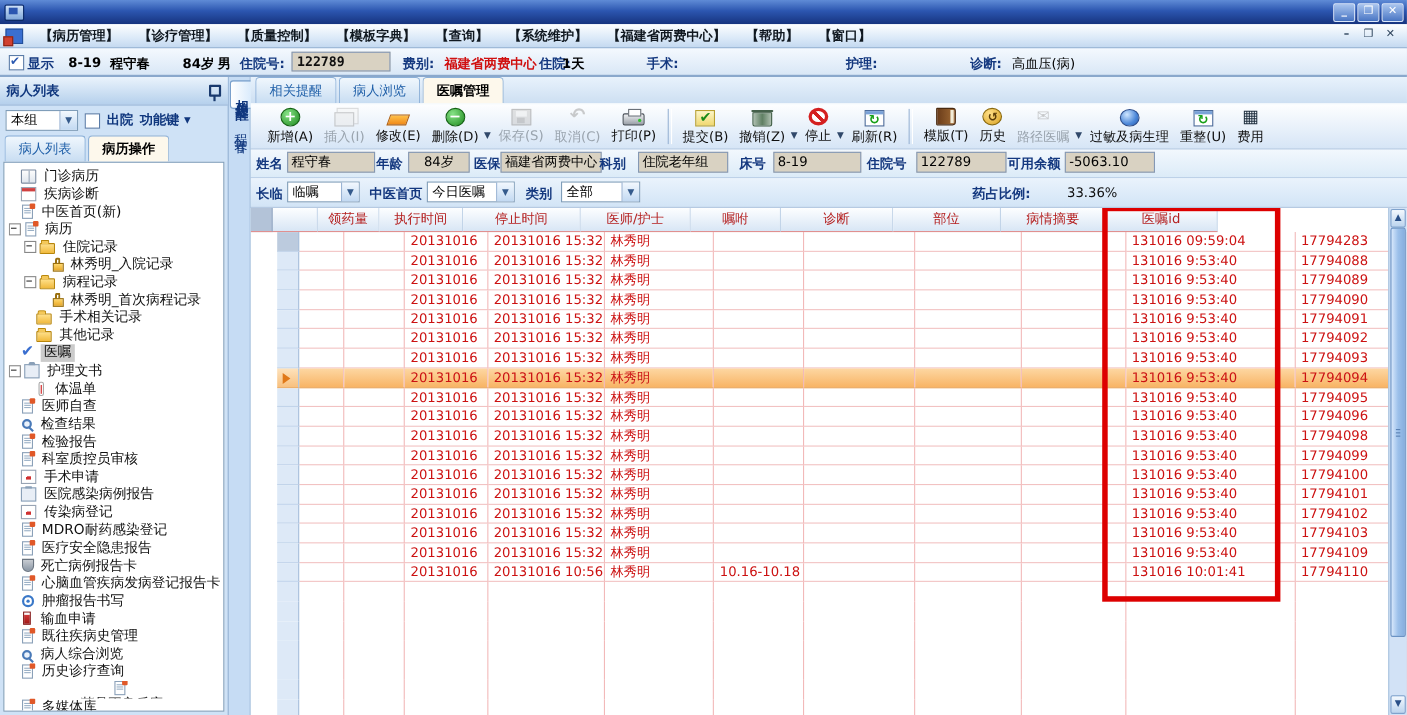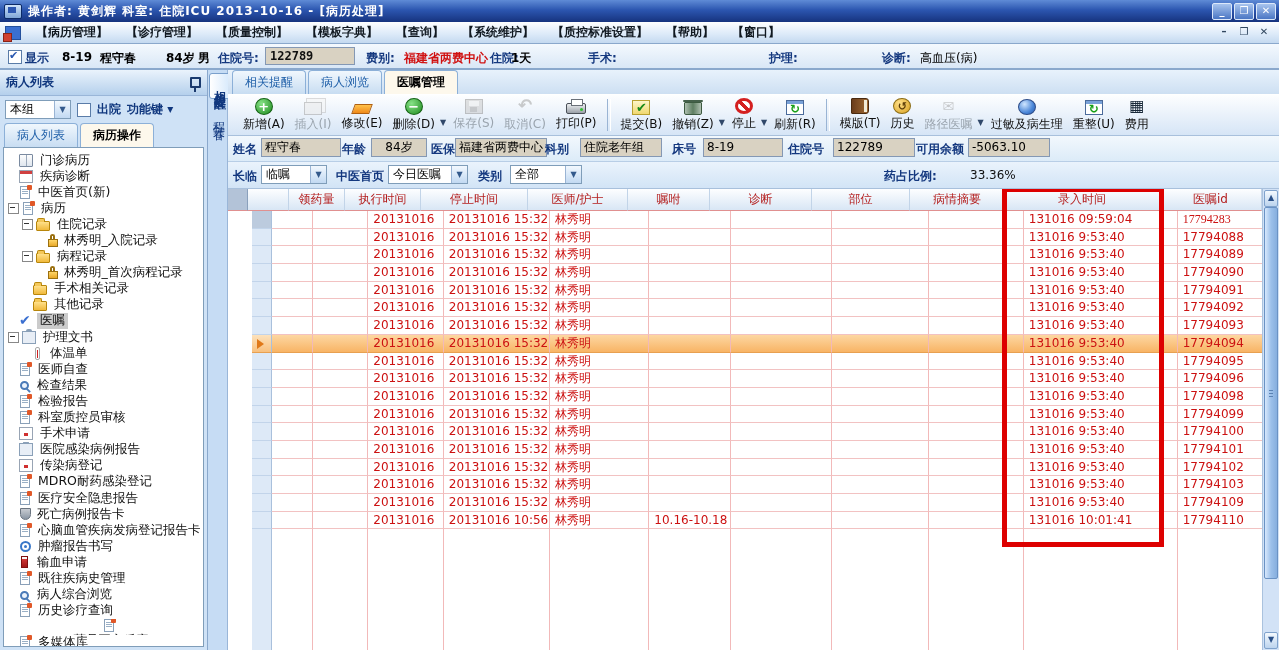--- a/index.html
+++ b/index.html
@@ -178,38 +178,37 @@
   
   .redbox{position:absolute;border:5px solid #dd0000;pointer-events:none;}
 </style>
 </head>
 <body>
 
 <div id="app">
 
   <div class="titlebar">
     <span class="app-ico"></span>
-    <span class="title-text">操作者: 黄剑辉   科室: 住院ICU   2013-10-16 - [病历处理]</span>
     <span class="winbtns">
       <span class="wbtn">_</span>
       <span class="wbtn">❐</span>
       <span class="wbtn">✕</span>
     </span>
   </div>
 
   <div class="menubar">
     <span class="menu-ico"></span>
     <span class="menu-items" id="menu-items">
         <span class="menu-item">【病历管理】</span>
         <span class="menu-item">【诊疗管理】</span>
         <span class="menu-item">【质量控制】</span>
         <span class="menu-item">【模板字典】</span>
         <span class="menu-item">【查询】</span>
         <span class="menu-item">【系统维护】</span>
-        <span class="menu-item">【质控标准设置】</span>
+        <span class="menu-item">【福建省两费中心】</span>
         <span class="menu-item">【帮助】</span>
         <span class="menu-item">【窗口】</span>
       </span>
     <span class="mwinbtns">
       <span class="mwbtn">–</span>
       <span class="mwbtn">❐</span>
       <span class="mwbtn">✕</span>
     </span>
   </div>
 
@@ -546,37 +545,36 @@
           <div class="hcell corner" style="width: 20px;"></div>
           <div class="hcell" style="width: 41px;"></div>
           <div class="hcell" style="width: 56px;">领药量</div>
           <div class="hcell" style="width: 76px;">执行时间</div>
           <div class="hcell" style="width: 107px;">停止时间</div>
           <div class="hcell" style="width: 100px;">医师/护士</div>
           <div class="hcell" style="width: 82px;">嘱咐</div>
           <div class="hcell" style="width: 102px;">诊断</div>
           <div class="hcell" style="width: 98px;">部位</div>
           <div class="hcell" style="width: 95px;">病情摘要</div>
-          <div class="hcell" style="width: 155px;">录入时间</div>
           <div class="hcell" style="width: 102px;">医嘱id</div>
         </div>
       <div id="grid-body">
           <div class="grow r0">
             <div class="gcell ind" style="width: 20px;"></div>
             <div class="gcell" style="width: 41px;"></div>
             <div class="gcell" style="width: 56px;"></div>
             <div class="gcell" style="width: 76px;">20131016</div>
             <div class="gcell" style="width: 107px;">20131016 15:32:00</div>
             <div class="gcell" style="width: 100px;">林秀明</div>
             <div class="gcell" style="width: 82px;"></div>
             <div class="gcell" style="width: 102px;"></div>
             <div class="gcell" style="width: 98px;"></div>
             <div class="gcell" style="width: 95px;"></div>
             <div class="gcell" style="width: 155px;">131016 09:59:04</div>
-            <div class="gcell" style="width: 102px; font-family: Liberation Serif, serif;">17794283</div>
+            <div class="gcell" style="width: 102px;">17794283</div>
           </div>
           <div class="grow">
             <div class="gcell ind" style="width: 20px;"></div>
             <div class="gcell" style="width: 41px;"></div>
             <div class="gcell" style="width: 56px;"></div>
             <div class="gcell" style="width: 76px;">20131016</div>
             <div class="gcell" style="width: 107px;">20131016 15:32:00</div>
             <div class="gcell" style="width: 100px;">林秀明</div>
             <div class="gcell" style="width: 82px;"></div>
             <div class="gcell" style="width: 102px;"></div>

